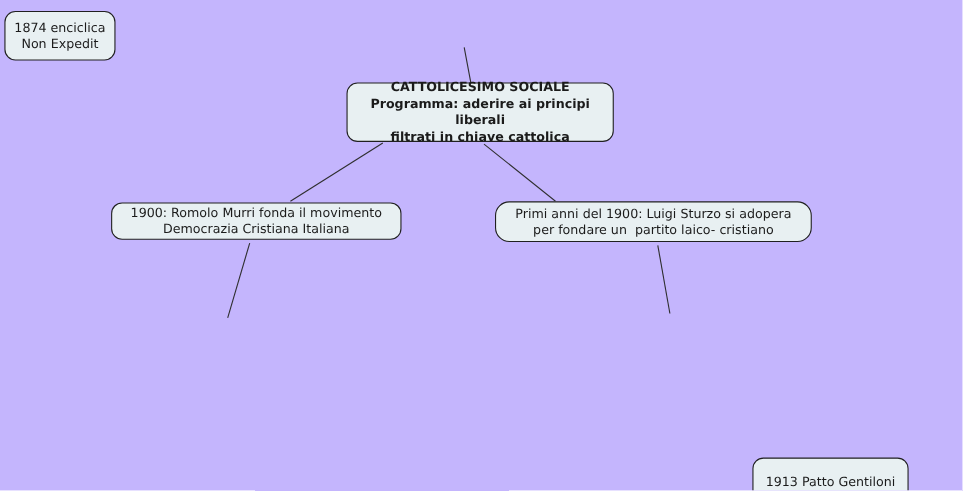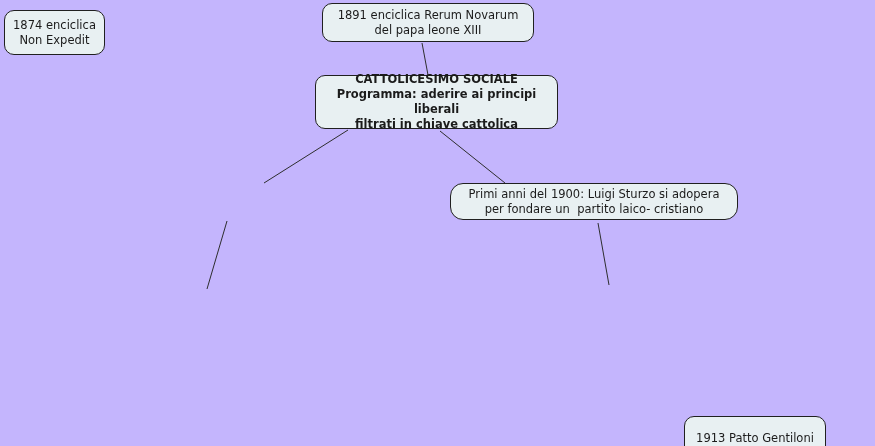--- a/index.html
+++ b/index.html
@@ -55,27 +55,27 @@
     <line x1="422" y1="43" x2="428" y2="75"></line>
     <line x1="348" y1="130" x2="264" y2="183"></line>
     <line x1="440" y1="131" x2="505" y2="183"></line>
     <line x1="227" y1="221" x2="207" y2="289"></line>
     <line x1="598" y1="223" x2="609" y2="285"></line>
   </svg>
 
   <div class="node n1">1874 enciclica
 Non Expedit</div>
 
-  <div class="node n2">1891 enciclica Rerum Novarum
-del papa leone XIII</div>
 
   <div class="node n3">CATTOLICESIMO SOCIALE
 Programma: aderire ai principi liberali
 filtrati in chiave cattolica</div>
 
+  <div class="node n4">1900: Romolo Murri fonda il movimento
+Democrazia Cristiana Italiana</div>
 
   <div class="node n5">Primi anni del 1900: Luigi Sturzo si adopera
 per fondare un  partito laico- cristiano</div>
 
 
 
   <div class="node n8">1913 Patto Gentiloni</div>
 
 </div>
 

